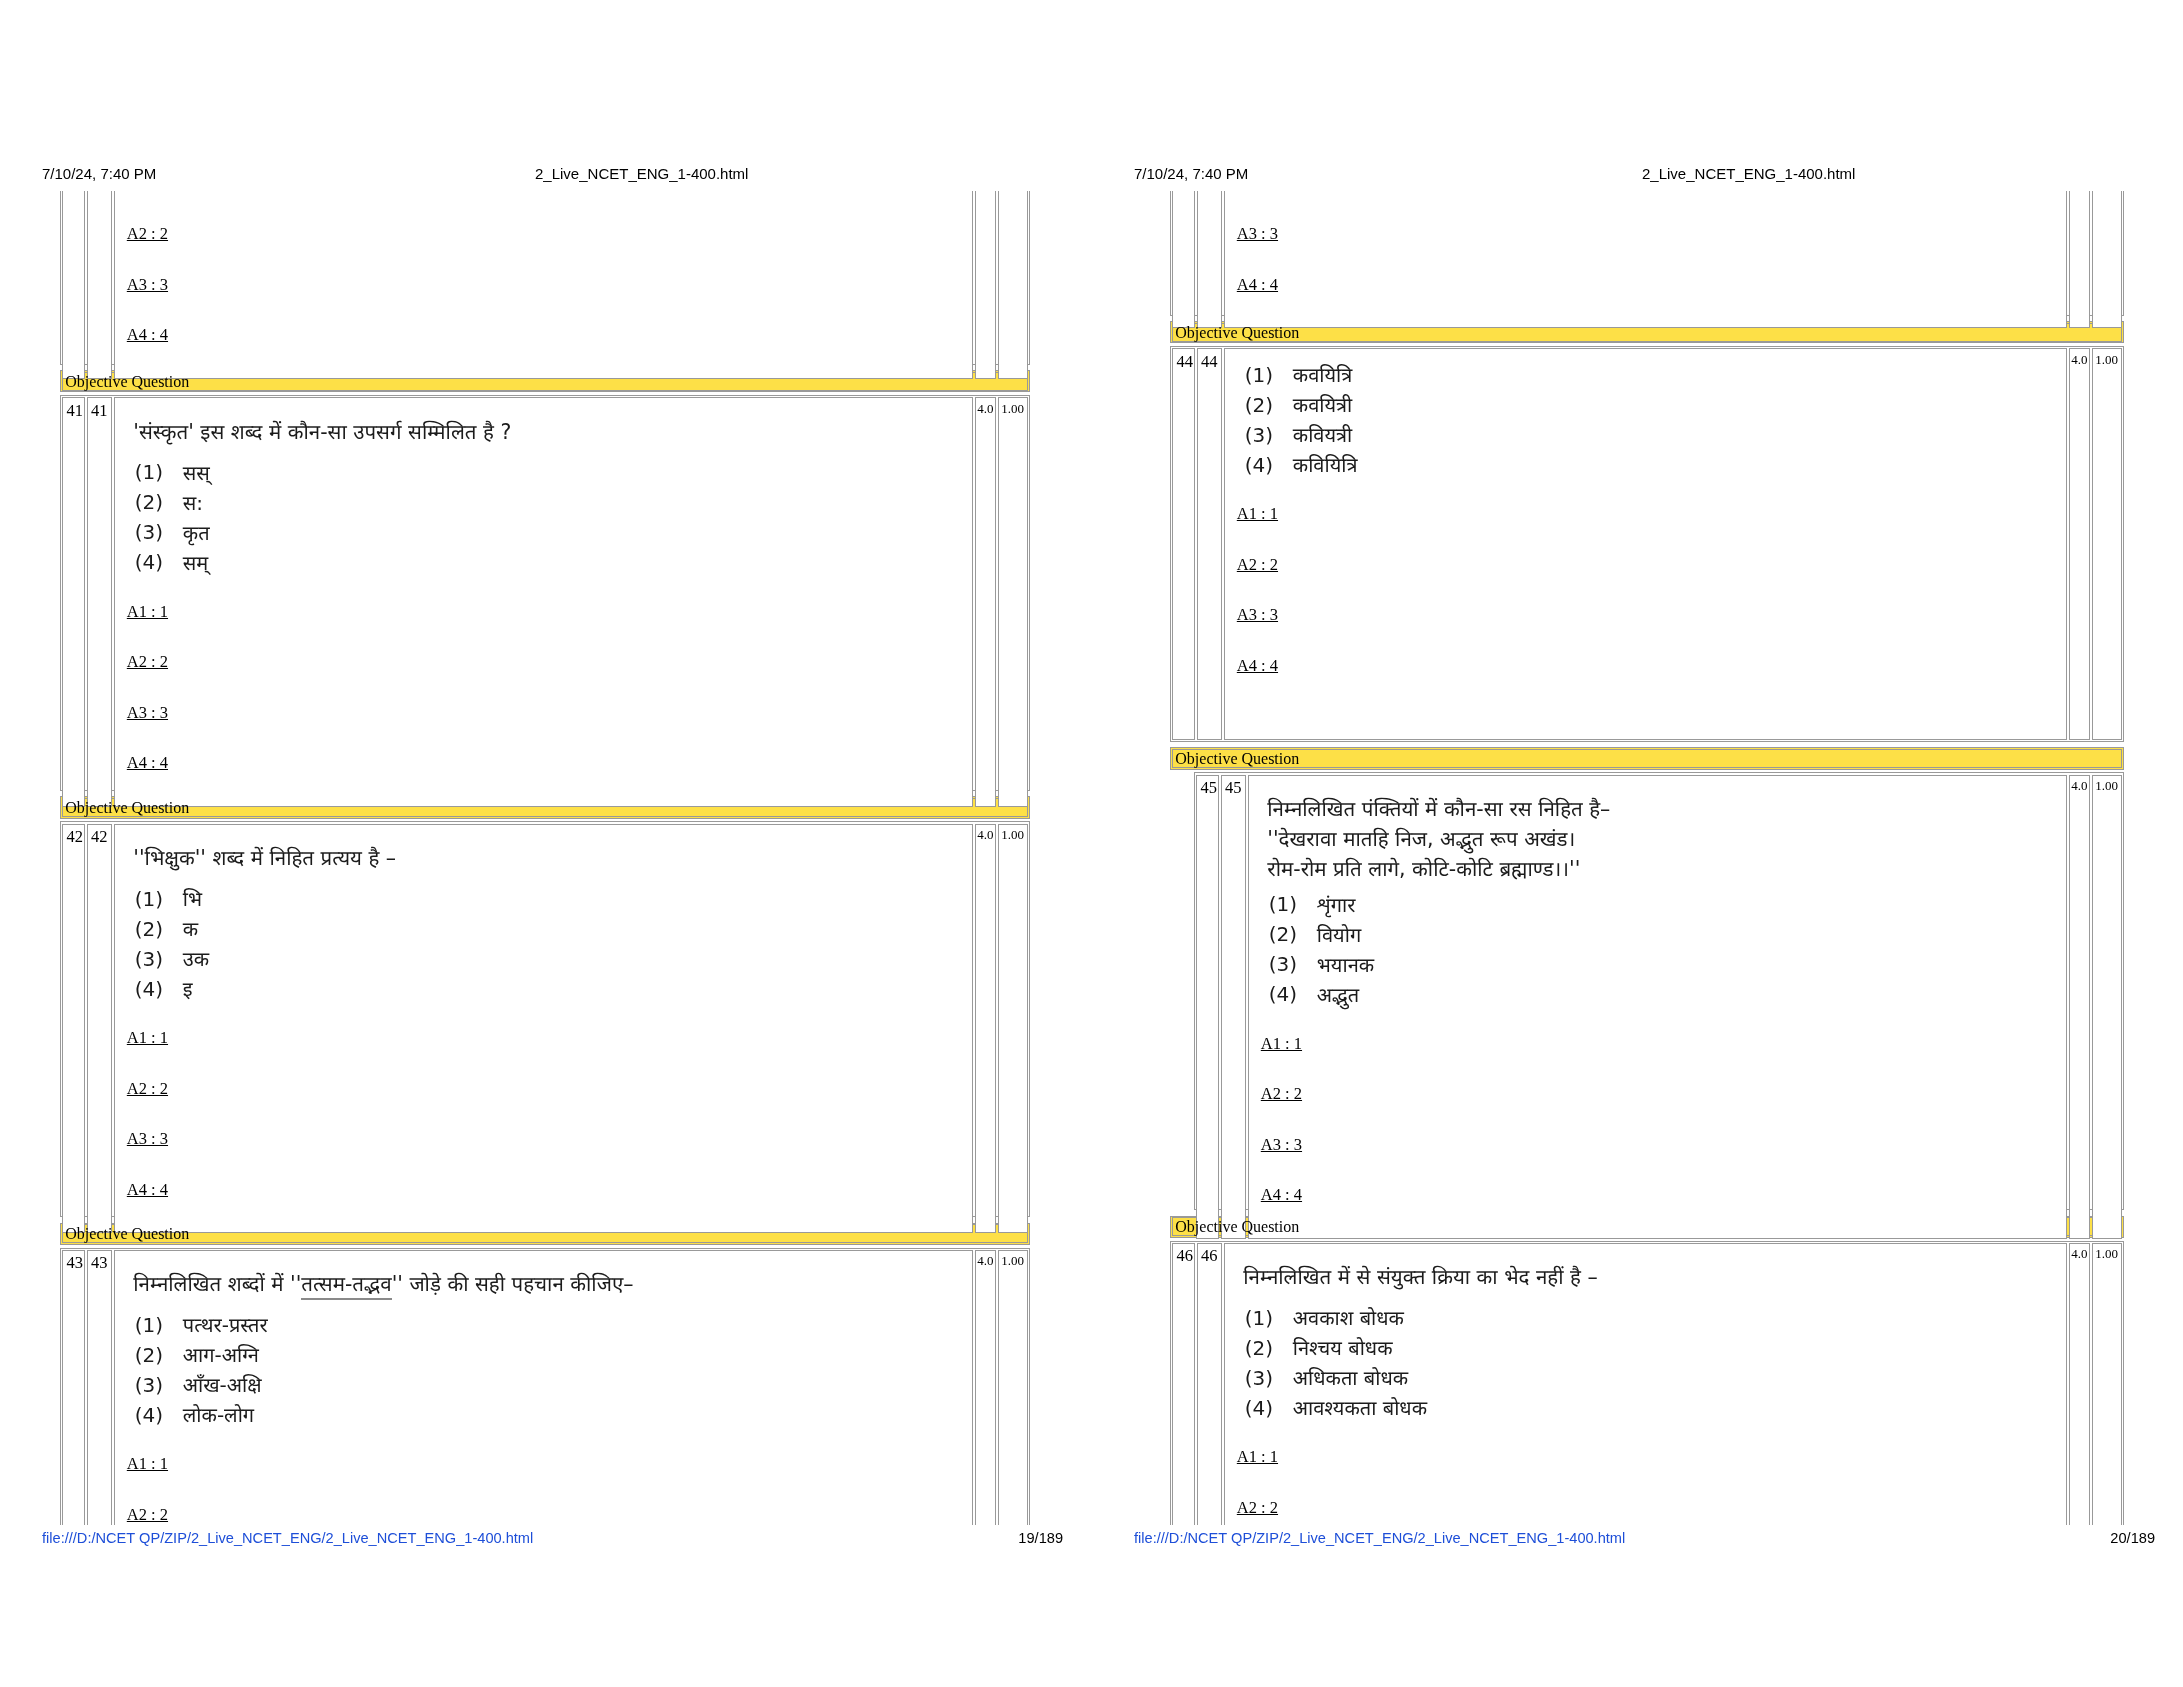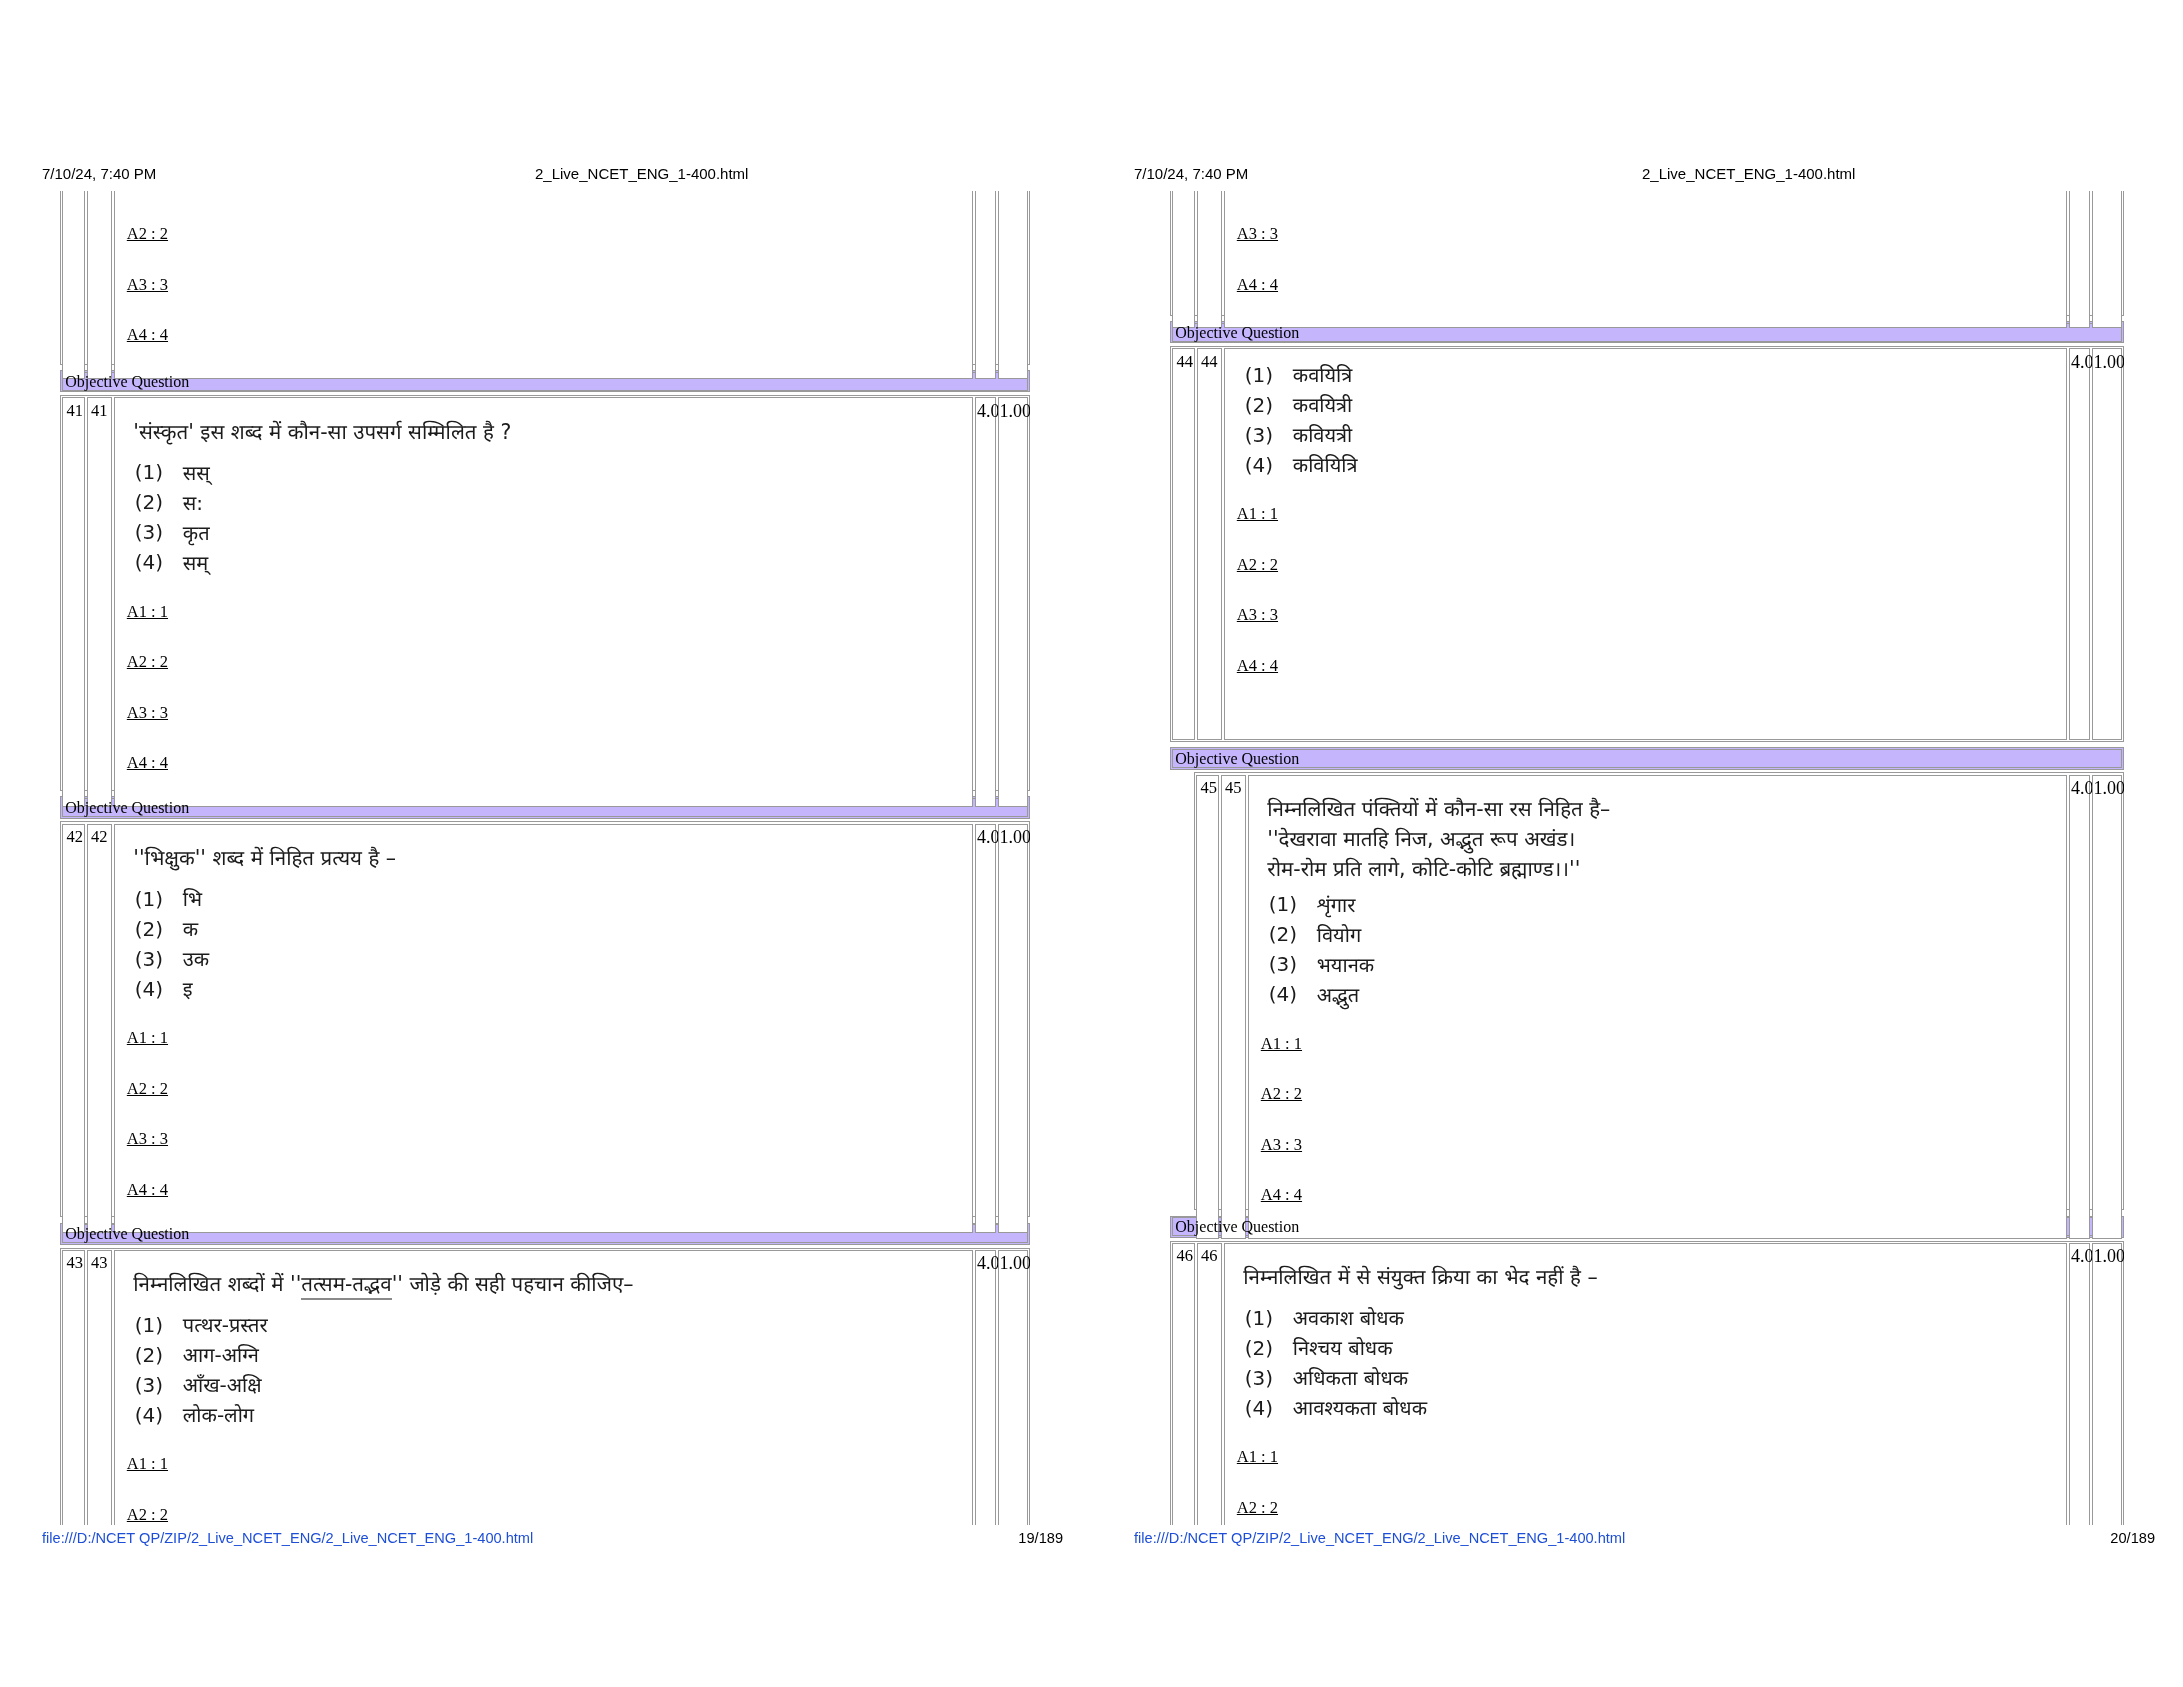--- a/index.html
+++ b/index.html
@@ -14,28 +14,28 @@
   #page-left .hdr-title{left:535px;}
   #page-right .hdr-title{left:550px;}
 
   .ftr-url{position:absolute;top:1530px;left:42px;font:14.6px "Liberation Sans",sans-serif;color:#1d4ed8;}
   .ftr-page{position:absolute;top:1530px;right:29px;font:14.6px "Liberation Sans",sans-serif;color:#000;}
 
   .content{position:absolute;top:191px;overflow:hidden;}
   #page-left .content{left:60px;width:970px;height:1334px;}
   #page-right .content{left:78px;width:954px;height:1334px;}
 
-  .band{border:1.3px solid #999;padding:0.7px;margin-bottom:2.6px;background:#c4b5fd;}
+  .band{border:1.3px solid #999;padding:0.7px;margin-bottom:2.6px;background:#fde047;}
   .band-in{border:1.3px solid #999;font-size:16px;line-height:17px;padding:0 2.6px;}
 
   .qtable{display:grid;grid-template-columns:22.5px 25px 1fr 20.5px 30px;gap:2px;
           border:1.3px solid #999;padding:1.3px;margin-bottom:5.3px;box-sizing:border-box;background:#fff;}
   .cell{border:1.3px solid #999;box-sizing:border-box;background:#fff;}
   .cnum{font-size:16.5px;padding:2.6px 0 0 3.3px;}
-  .cmark{font-size:18px;padding:2.6px 0.7px 0 0.7px;text-align:center;}
+  .cmark{font-size:13px;padding:2.6px 0.7px 0 0.7px;text-align:center;}
   .ccontent{padding:0;}
 
   .ht598{height:396px;}
   .ht662{height:438px;margin-left:24px;}
   .ht640{height:423px;}
   .partial{margin-top:-5.3px;}
   .htp262{height:179px;}
   .htp196{height:130px;}
 
   .hindi{font-family:"DejaVu Sans",sans-serif;color:#1b1b1b;}

